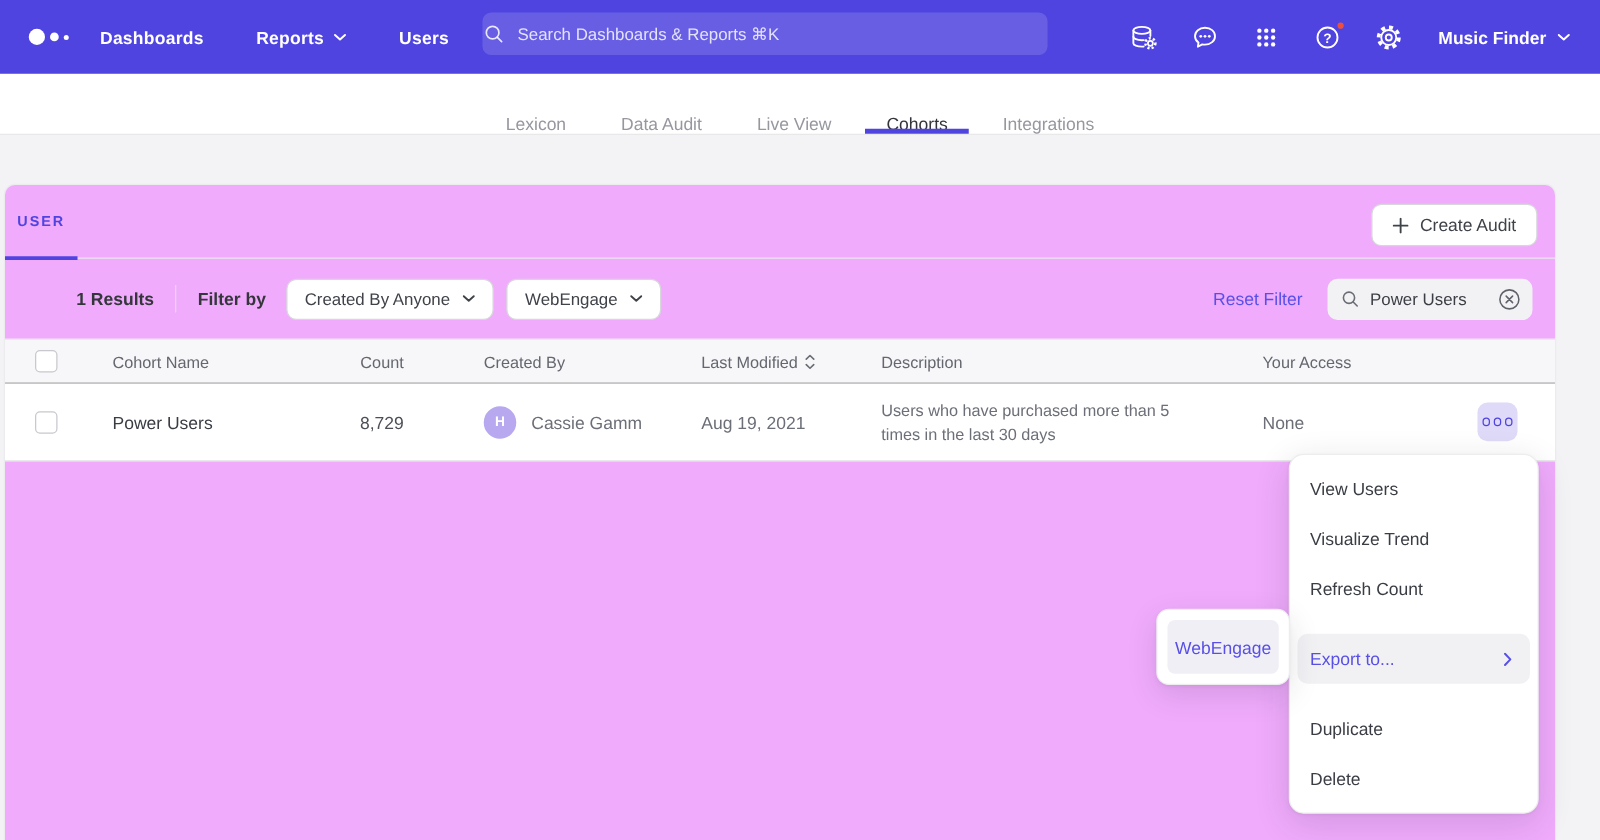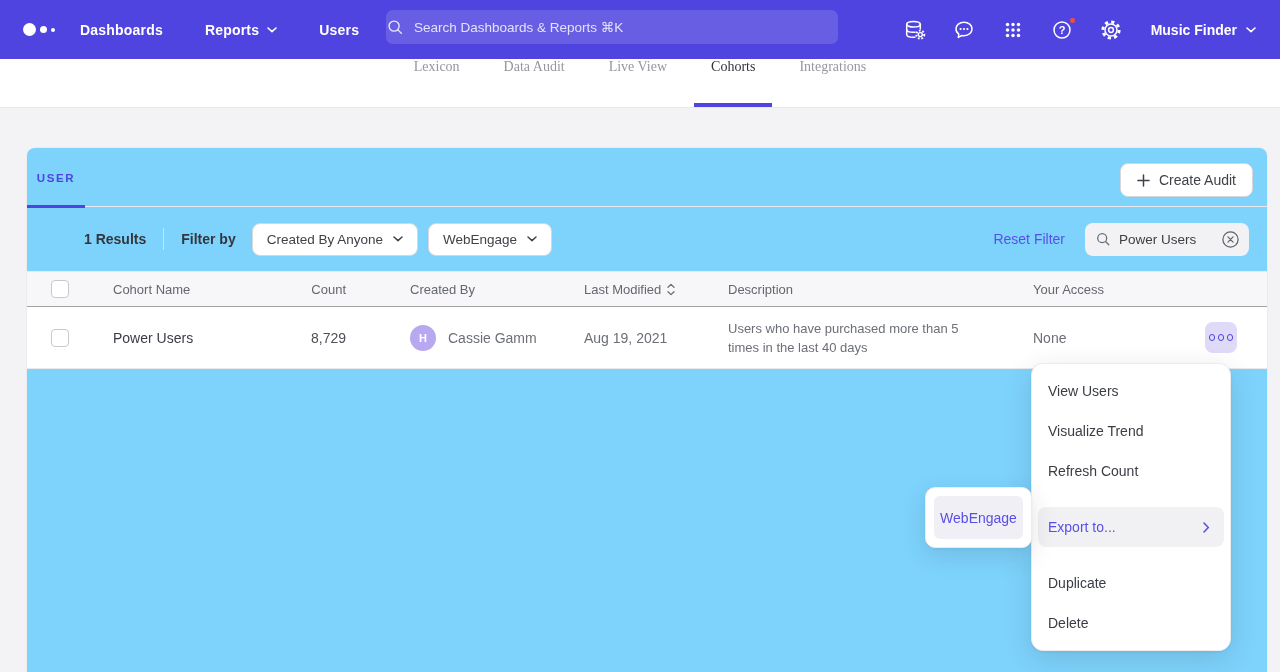--- a/index.html
+++ b/index.html
@@ -41,30 +41,30 @@
   .badge-dot{ position:absolute; top:-2px; right:-3px; width:9px; height:9px; border-radius:50%;
     background:var(--badge); border:2px solid var(--accent); }
   .project-switcher{ display:flex; align-items:center; gap:9px; margin-left:28px;
     font-size:14px; font-weight:700; cursor:pointer; white-space:nowrap; }
 
   
   .subnav{
     height:49px; background:#fff; border-bottom:1px solid #e8e8eb;
     display:flex; justify-content:center; gap:10px;
   }
-  .subtab{ height:100%; padding:0 17px; display:flex; align-items:flex-start; position:relative;
-    font-size:14px; color:#96979f; cursor:pointer;font-family:Liberation Serif, serif; }
+  .subtab{ height:100%; padding:0 17px; display:flex; align-items:flex-end; position:relative;
+    font-size:14px; color:#96979f; cursor:pointer; }
   .subtab.active{ color:#32343a; font-weight:500; }
   .subtab.active::after{ content:""; position:absolute; left:0; right:0; bottom:0; height:4px;
     background:var(--accent); }
 
   
   .card{
-    position:absolute; left:27px; top:148px; width:1240px; bottom:0;
-    background:#7dd3fc; border-radius:8px 8px 0 0;
+    position:absolute; left:4px; top:148px; width:1240px; bottom:0;
+    background:#f0abfc; border-radius:8px 8px 0 0;
     box-shadow:0 0 0 1px #ececef;
   }
   .card-header{ height:59px; border-bottom:1px solid #e8e8eb; position:relative; }
   .user-tab{ position:absolute; left:0; top:0; width:58px; height:59px;
     display:flex; align-items:center; justify-content:center;
     font-size:11.5px; font-weight:700; letter-spacing:1.6px; color:var(--accent); cursor:pointer; }
   .user-tab::after{ content:""; position:absolute; left:0; right:0; bottom:-1px; height:3px; background:var(--accent); }
   .create-btn{
     position:absolute; right:14px; top:15px; height:34px; padding:0 16px;
     background:#fff; border:1px solid #d6d6db; border-radius:8px;
@@ -319,21 +319,21 @@
     <div class="cell-check">
         <input type="checkbox" style="">
       </div>
     <div class="cell-name row-name">Power Users</div>
     <div class="cell-count row-count">8,729</div>
     <div class="cell-created">
       <span class="avatar">H</span>
       <span class="row-muted">Cassie Gamm</span>
     </div>
     <div class="row-muted">Aug 19, 2021</div>
-    <div class="row-desc">Users who have purchased more than 5 times in the last 40 days</div>
+    <div class="row-desc">Users who have purchased more than 5 times in the last 30 days</div>
     <div class="cell-access">
       <span class="row-muted">None</span>
       <button class="menu-btn">
           <i></i>
           <i></i>
           <i></i>
         </button>
     </div>
   </div>
 

